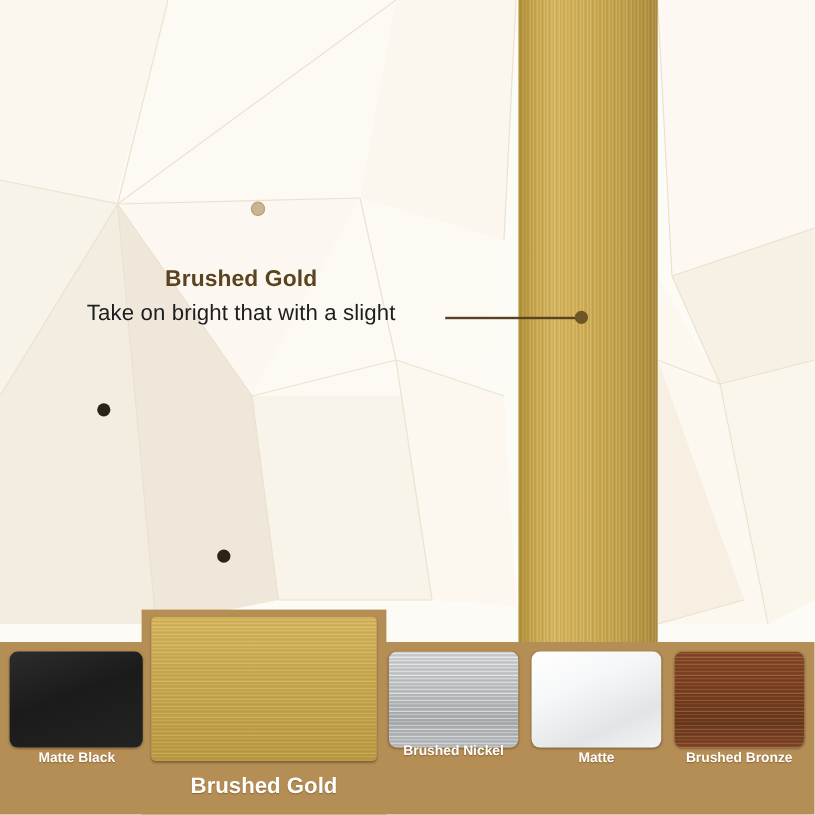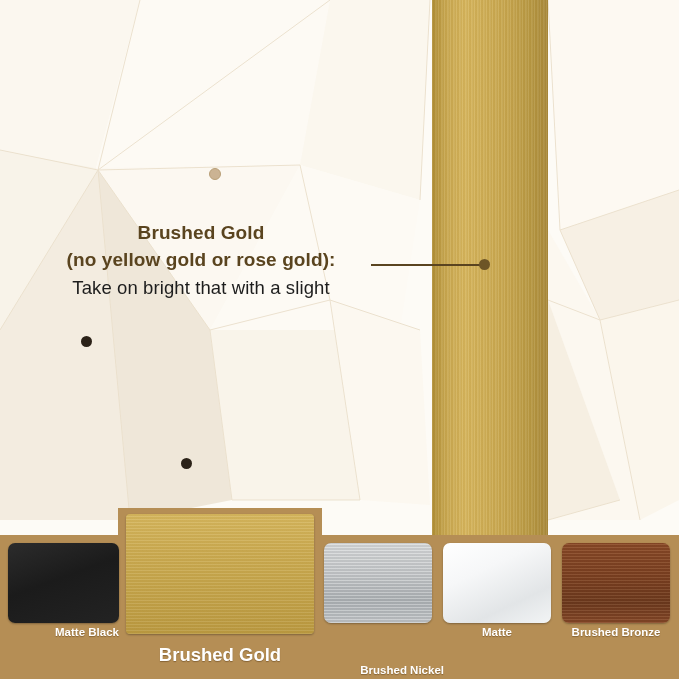--- a/index.html
+++ b/index.html
@@ -157,21 +157,21 @@
     text-shadow: 0 1px 1px rgba(80,50,15,0.45);
     white-space: nowrap;
   }
 
   
   #chip-matte-black {
     left: 8px; top: 543px;
     width: 111px; height: 80px;
     background: linear-gradient(160deg,#2c2c2c 0%, #1b1b1b 45%, #232323 100%);
   }
-  #label-matte-black { left: 0px; top: 626px; width: 128px; padding-left: 23px; }
+  #label-matte-black { left: 0px; top: 626px; width: 128px; }
 
   
   #chip-brushed-gold {
     left: 126px; top: 514px;
     width: 188px; height: 120px;
     border-radius: 4px;
     background:
       repeating-linear-gradient(0deg,
         rgba(255,255,255,0.18) 0px,
         rgba(255,255,255,0.00) 1px,
@@ -193,21 +193,21 @@
     left: 324px; top: 543px;
     width: 108px; height: 80px;
     background:
       repeating-linear-gradient(0deg,
         rgba(255,255,255,0.55) 0px,
         rgba(255,255,255,0.00) 1px,
         rgba(120,120,125,0.22) 2px,
         rgba(255,255,255,0.00) 3px),
       linear-gradient(180deg,#d4d6d7 0%, #c0c3c5 40%, #a9aeb1 72%, #bec2c4 100%);
   }
-  #label-brushed-nickel { left: 312px; top: 664px; width: 132px; text-align: right; }
+  #label-brushed-nickel { left: 312px; top: 620px; width: 132px; }
 
   
   #chip-chrome {
     left: 443px; top: 543px;
     width: 108px; height: 80px;
     background: linear-gradient(155deg,#ffffff 0%, #f6f7f8 35%, #e2e5e7 72%, #f2f4f5 100%);
   }
   #label-chrome { left: 431px; top: 626px; width: 132px; }
 
   
@@ -273,21 +273,20 @@
 
   <div id="gold-bar"></div>
 
 
   <div class="bg-dot" id="dot-tan"></div>
   <div class="bg-dot" id="dot-dark-1"></div>
   <div class="bg-dot" id="dot-dark-2"></div>
 
   <div id="callout">
     <div class="hd">Brushed Gold</div>
-    <div class="hd">(no yellow gold or rose gold):</div>
     <div class="bd">Take on bright that with a slight</div>
   </div>
 
   <div id="leader-line"></div>
   <div id="leader-dot"></div>
 
   <div id="swatch-band"></div>
   <div id="selected-plinth"></div>
 
   <div class="chip" id="chip-matte-black"></div>

